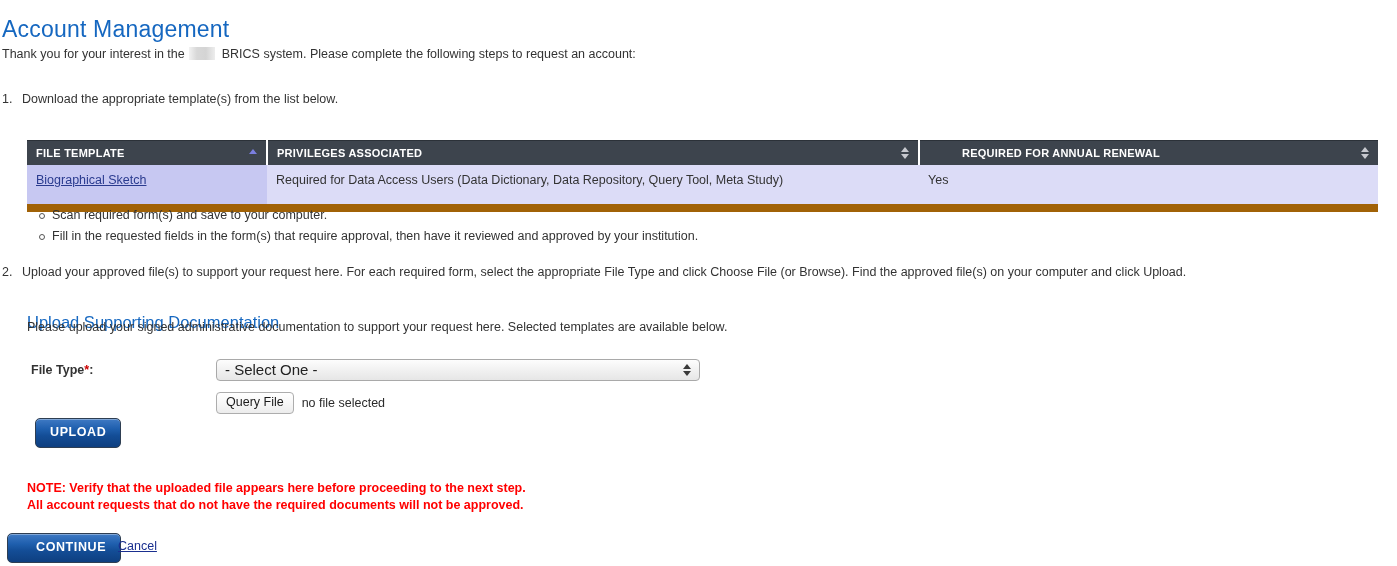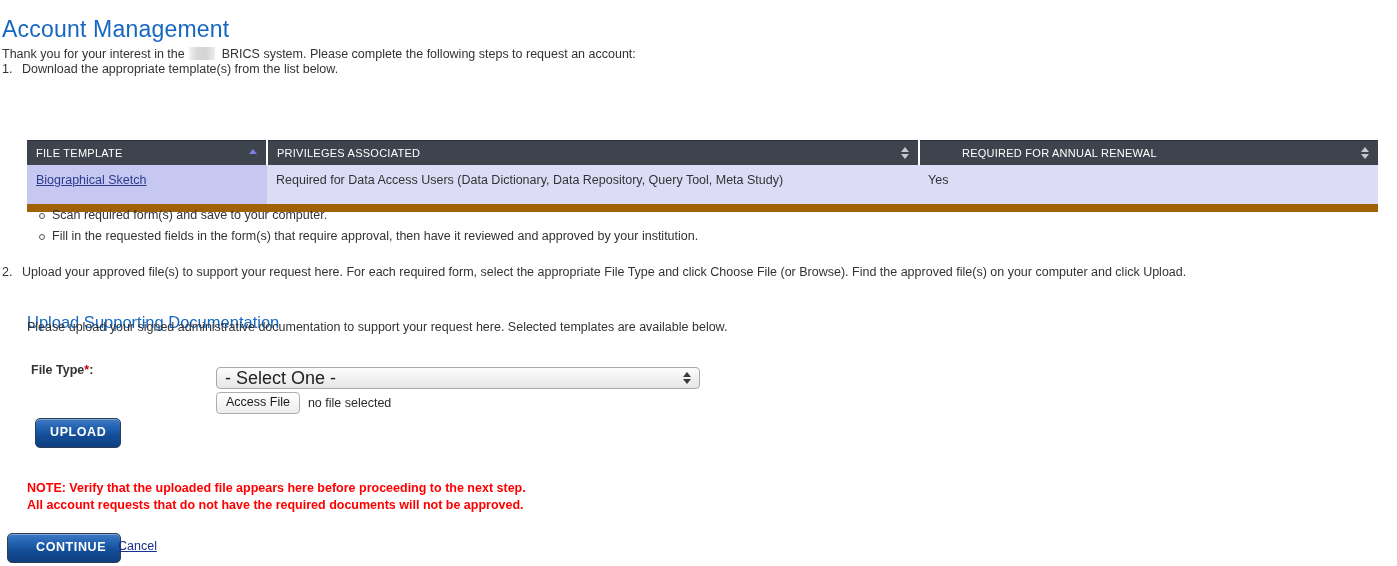--- a/index.html
+++ b/index.html
@@ -59,21 +59,21 @@
     position: absolute;
     left: 2px;
     font-size: 12.5px;
     color: #333333;
     white-space: nowrap;
   }
   .step .num {
     display: inline-block;
     width: 20px;
   }
-  #step1 { top: 62px; }
+  #step1 { top: 92px; }
   #step2 { top: 265px; }
 
   
   .section-heading {
     position: absolute;
     font-size: 16.5px;
     font-weight: normal;
     color: #1567c0;
     white-space: nowrap;
   }
@@ -96,21 +96,21 @@
     top: 140px;
     width: 1351px;
     border-collapse: collapse;
     table-layout: fixed;
     font-size: 12px;
   }
   .templates-table th {
     background: #3d444d;
     color: #ffffff;
     font-size: 11px;
-    font-weight: normal;
+    font-weight: bold;
     letter-spacing: 0.25px;
     text-align: left;
     padding: 6px 8px 6px 9px;
     height: 12px;
     border-right: 2px solid #ffffff;
     border-top: 1px solid #2b3138;
     position: relative;
     vertical-align: middle;
     white-space: nowrap;
   }
@@ -206,27 +206,26 @@
   .file-type-select {
     position: absolute;
     left: 216px;
     top: 359px;
     width: 484px;
     height: 22px;
     box-sizing: border-box;
     background: linear-gradient(180deg,#fdfdfd 0%, #f0f0f0 55%, #e6e6e6 100%);
     border: 1px solid #a9a9a9;
     border-radius: 4px;
-    font-size: 18px;
+    font-size: 15px;
     color: #222222;
     padding: 0 26px 0 8px;
     line-height: 20px;
     white-space: nowrap;
     overflow: hidden;
-    margin-top: 8px;
   }
   .select-stepper {
     position: absolute;
     right: 7px;
     top: 50%;
     transform: translateY(-50%);
     width: 9px;
     height: 14px;
   }
   .select-stepper .up,
@@ -392,21 +391,21 @@
 
   <div class="file-type-select">
     <span>- Select One -</span>
     <span class="select-stepper">
       <span class="up"></span>
       <span class="down"></span>
     </span>
   </div>
 
   <div class="file-input-row">
-    <span class="choose-file-btn">Access File</span>
+    <span class="choose-file-btn">Query File</span>
     <span class="file-status">no file selected</span>
   </div>
 
   <div class="btn-blue" id="upload-button">UPLOAD</div>
 
   <div class="note">
     <div>NOTE: Verify that the uploaded file appears here before proceeding to the next step.</div>
     <div>All account requests that do not have the required documents will not be approved.</div>
   </div>
 

